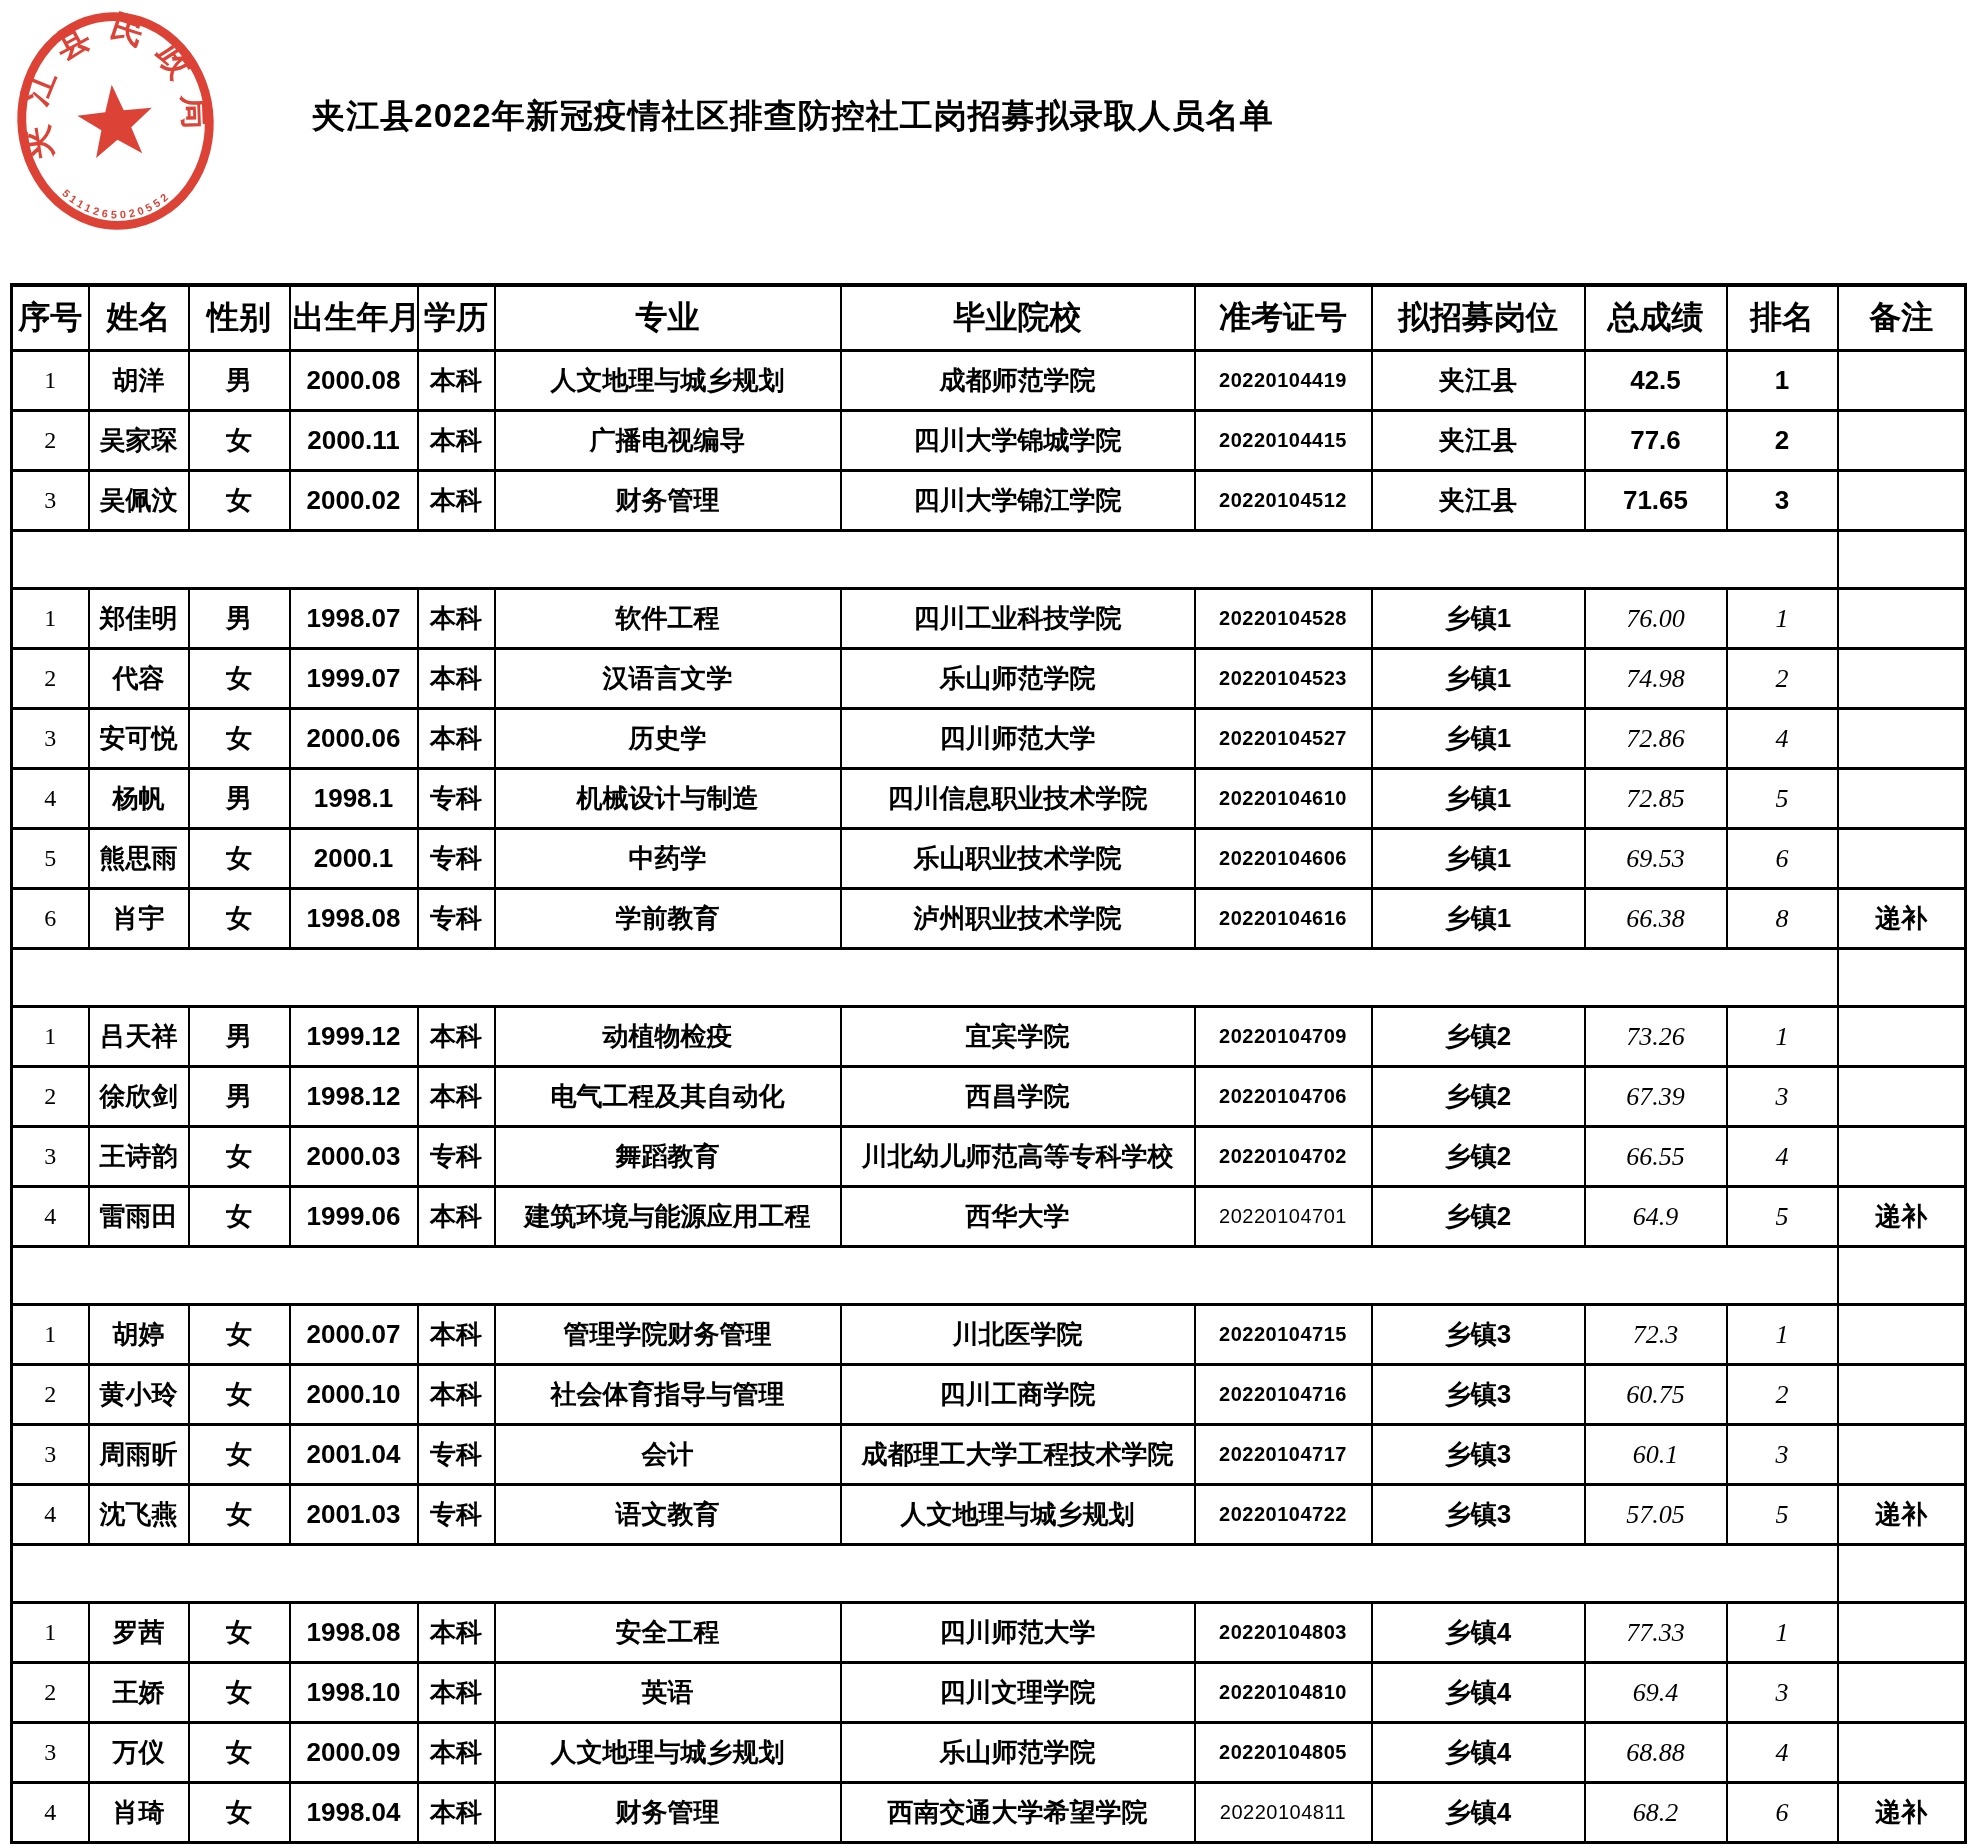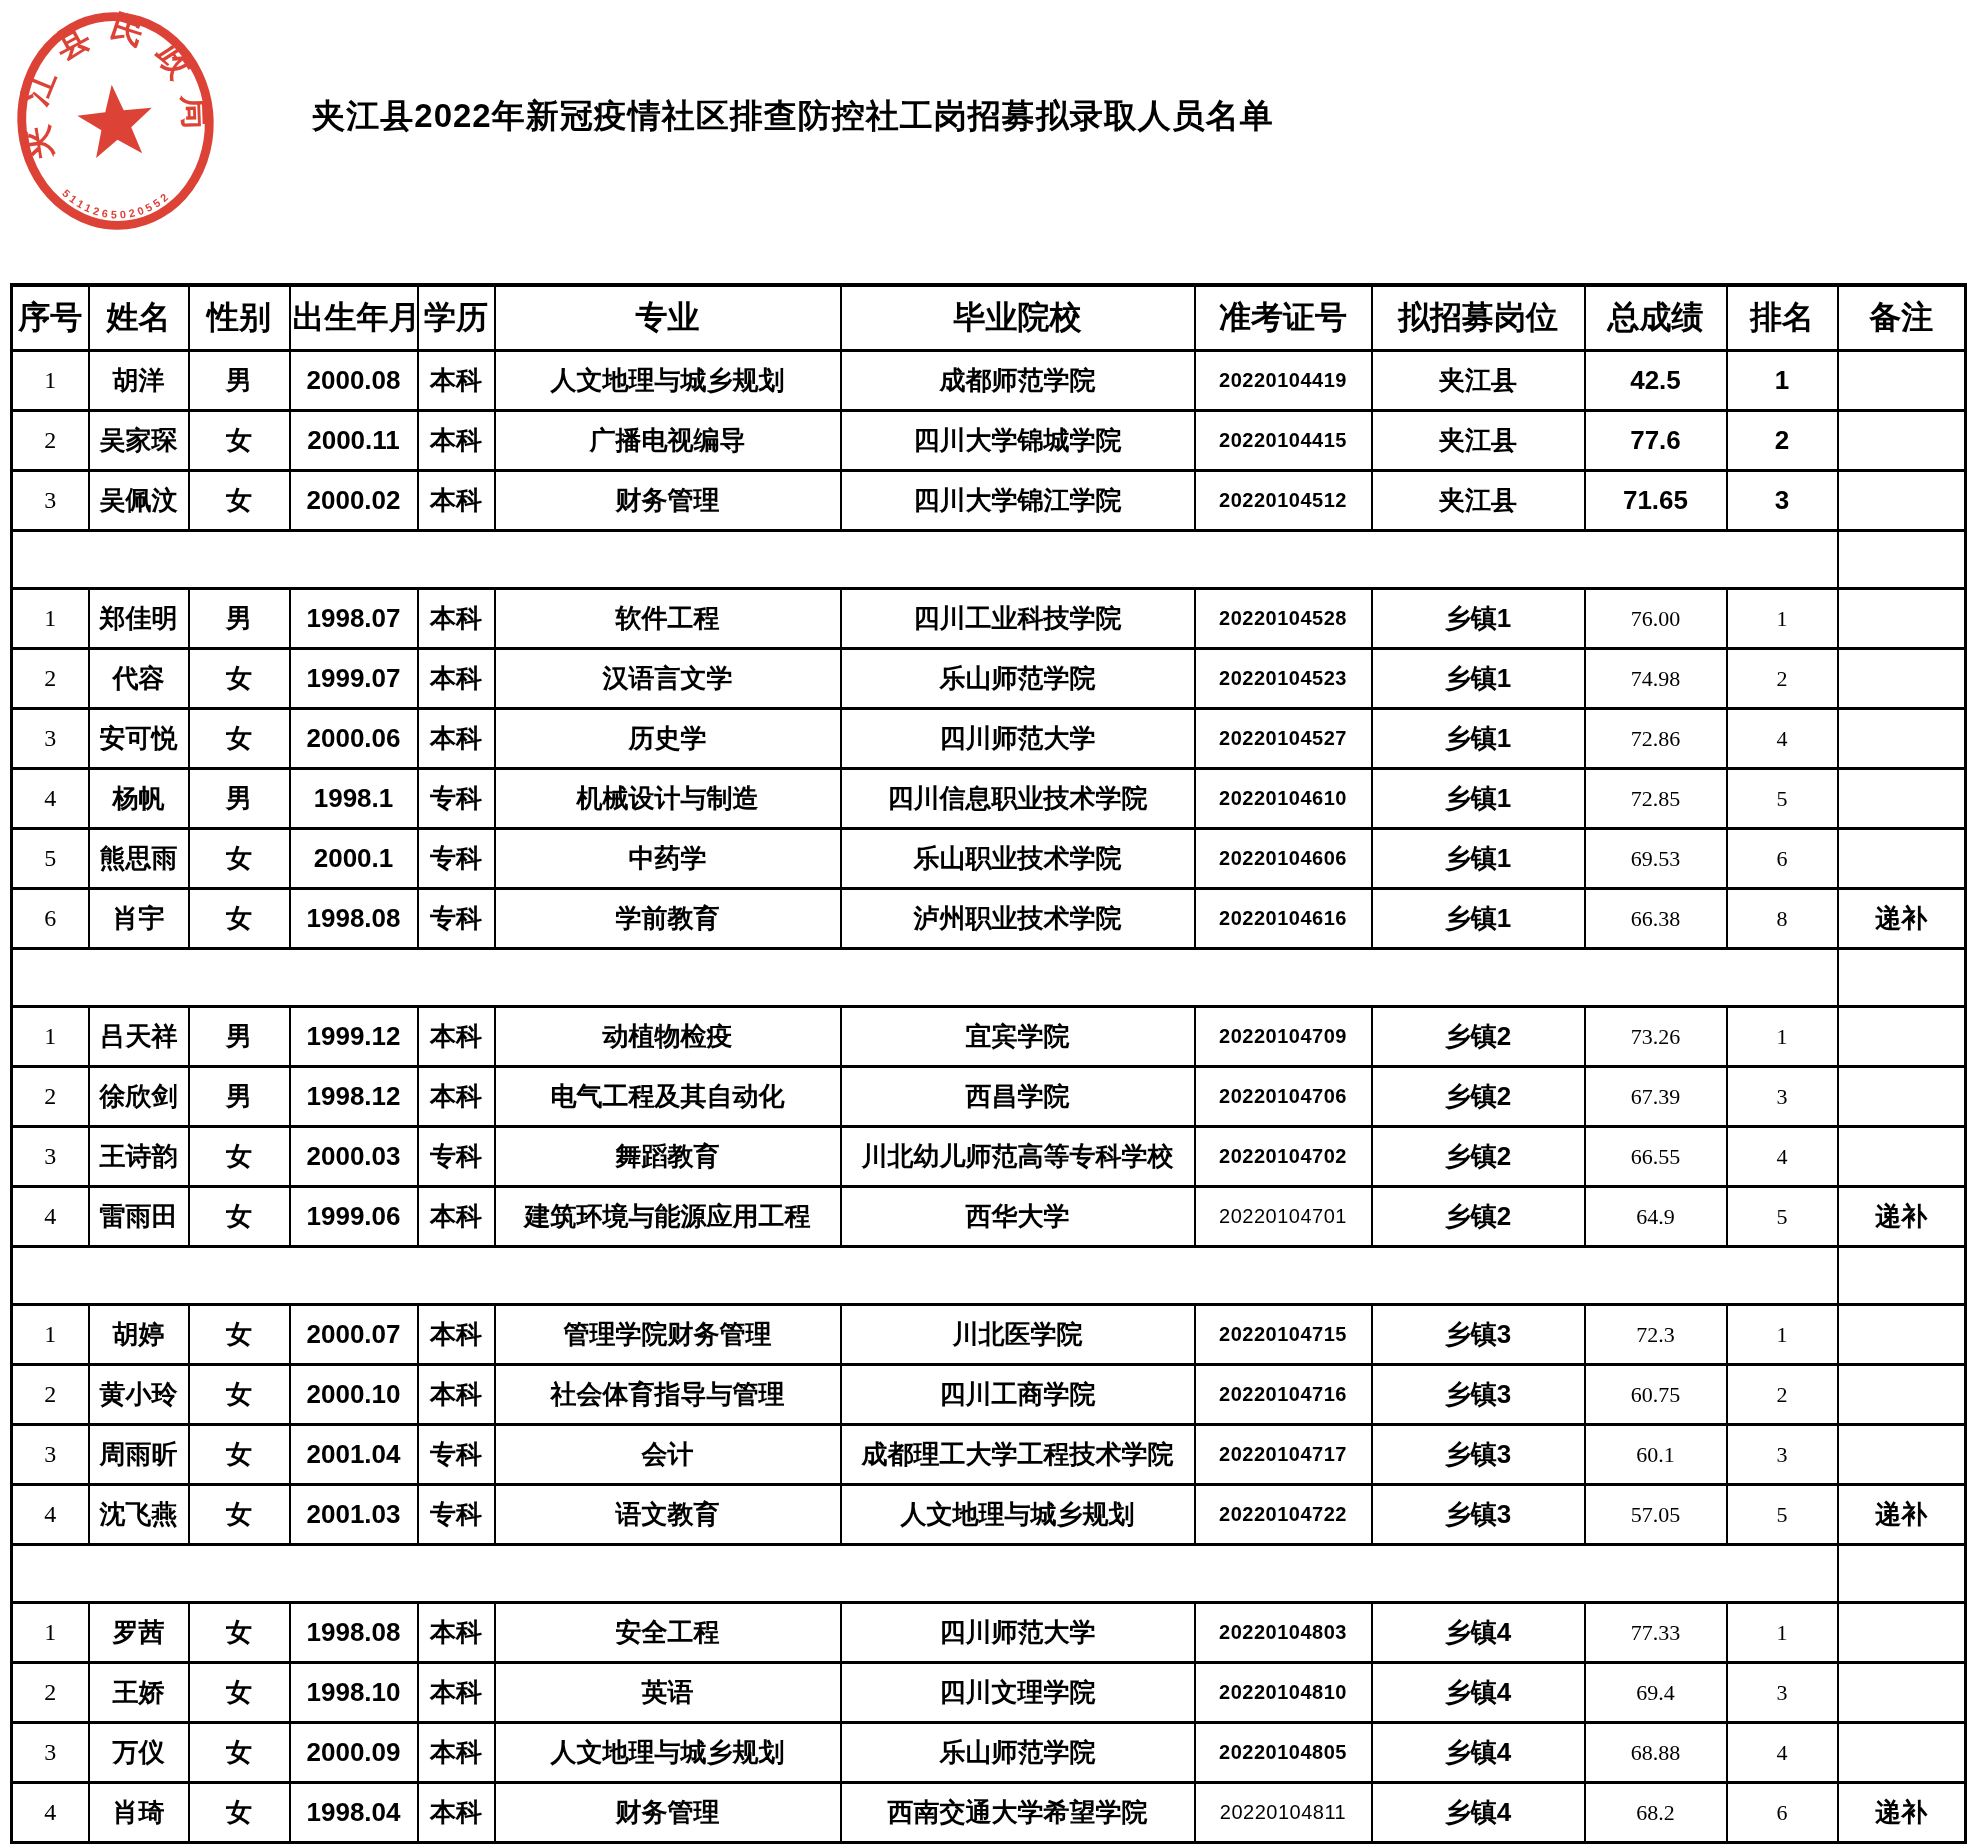--- a/index.html
+++ b/index.html
@@ -41,21 +41,21 @@
     overflow:hidden; white-space:nowrap;
     padding:0 2px;
     font-weight:bold; font-size:26px;
   }
   th { border-top-width:4px; font-size:32px; height:62px; }
   tbody tr.data-row { height:60px; }
   tbody tr.spacer { height:58px; }
   tbody tr.spacer td { font-weight:normal; }
   td.serif {
     font-family:"Liberation Serif", serif;
-    font-weight:normal; font-size:22px;
+    font-weight:normal; font-size:26px;font-style:italic;
   }
   td.seq {
     font-family:"Liberation Serif", serif;
     font-weight:normal; font-size:24px;
   }
   td.exam { font-size:20px; letter-spacing:0.5px; }
   td.exam.light { font-weight:normal; }
 </style>
 </head>
 <body>

